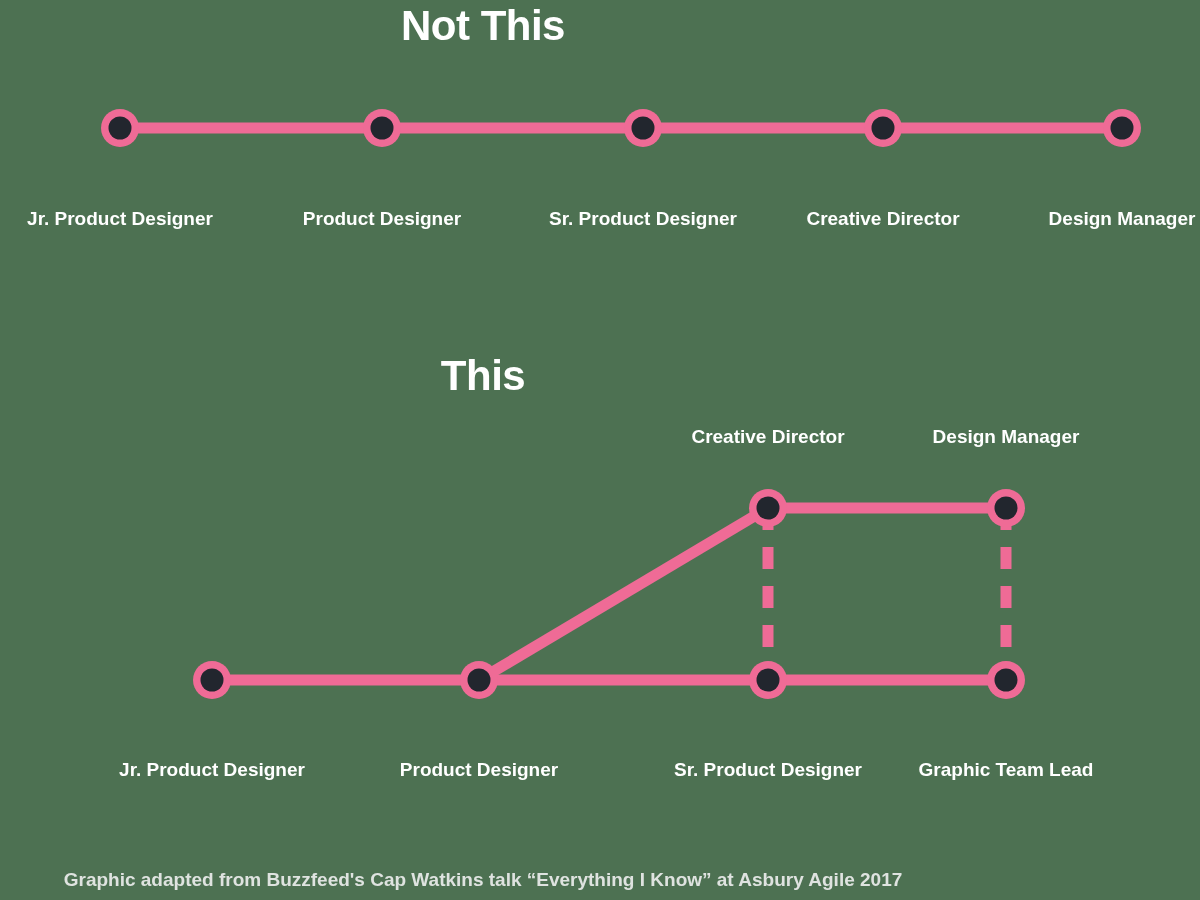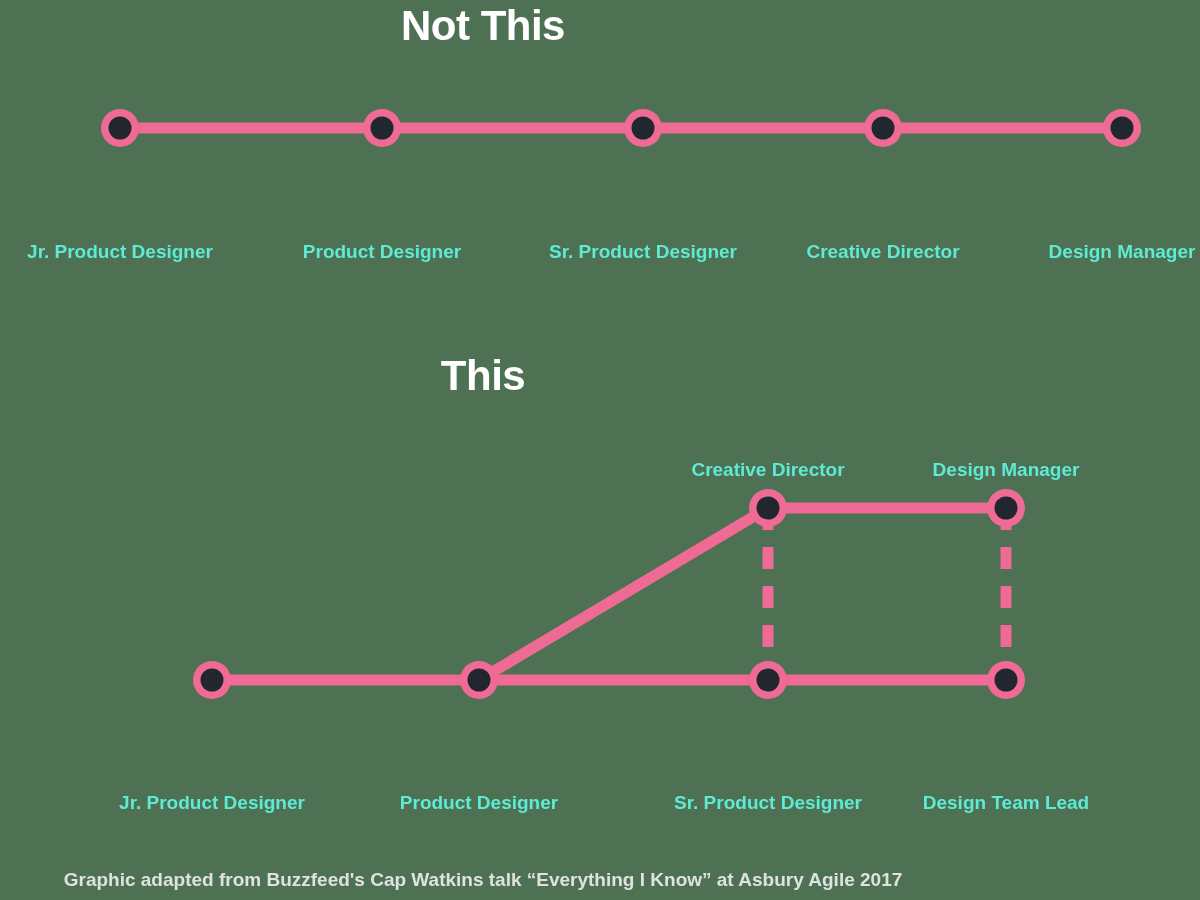--- a/index.html
+++ b/index.html
@@ -40,28 +40,27 @@
   svg.graph {
     position: absolute;
     left: 0;
     top: 0;
     width: 1200px;
     height: 900px;
     overflow: visible;
   }
   .node-label {
     position: absolute;
-    color: #5eead4;
+    color: #ffffff;
     font-weight: bold;
     font-size: 19px;
     line-height: 22px;
     white-space: nowrap;
     text-align: center;
     transform: translateX(-50%);
-    margin-top: 33px;
   }
   .node-label.row1 { top: 208px; }
   .node-label.toprow { top: 426px; }
   .node-label.bottomrow { top: 759px; }
   #footer-caption {
     position: absolute;
     top: 868px;
     width: 100%;
     text-align: center;
     color: #dfe3e0;
@@ -145,20 +144,20 @@
       <div class="node-label row1" style="left: 120px;">Jr. Product Designer</div>
       <div class="node-label row1" style="left: 382px;">Product Designer</div>
       <div class="node-label row1" style="left: 643px;">Sr. Product Designer</div>
       <div class="node-label row1" style="left: 883px;">Creative Director</div>
       <div class="node-label row1" style="left: 1122px;">Design Manager</div>
     </div>
   <div id="labels-this">
       <div class="node-label bottomrow" style="left: 212px;">Jr. Product Designer</div>
       <div class="node-label bottomrow" style="left: 479px;">Product Designer</div>
       <div class="node-label bottomrow" style="left: 768px;">Sr. Product Designer</div>
-      <div class="node-label bottomrow" style="left: 1006px;">Design Team Lead</div>
+      <div class="node-label bottomrow" style="left: 1006px;">Graphic Team Lead</div>
       <div class="node-label toprow" style="left: 768px;">Creative Director</div>
       <div class="node-label toprow" style="left: 1006px;">Design Manager</div>
     </div>
 
   <div id="footer-caption">Graphic adapted from Buzzfeed's Cap Watkins talk “Everything I Know” at Asbury Agile 2017</div>
 
 </div>
 
 </body></html>

